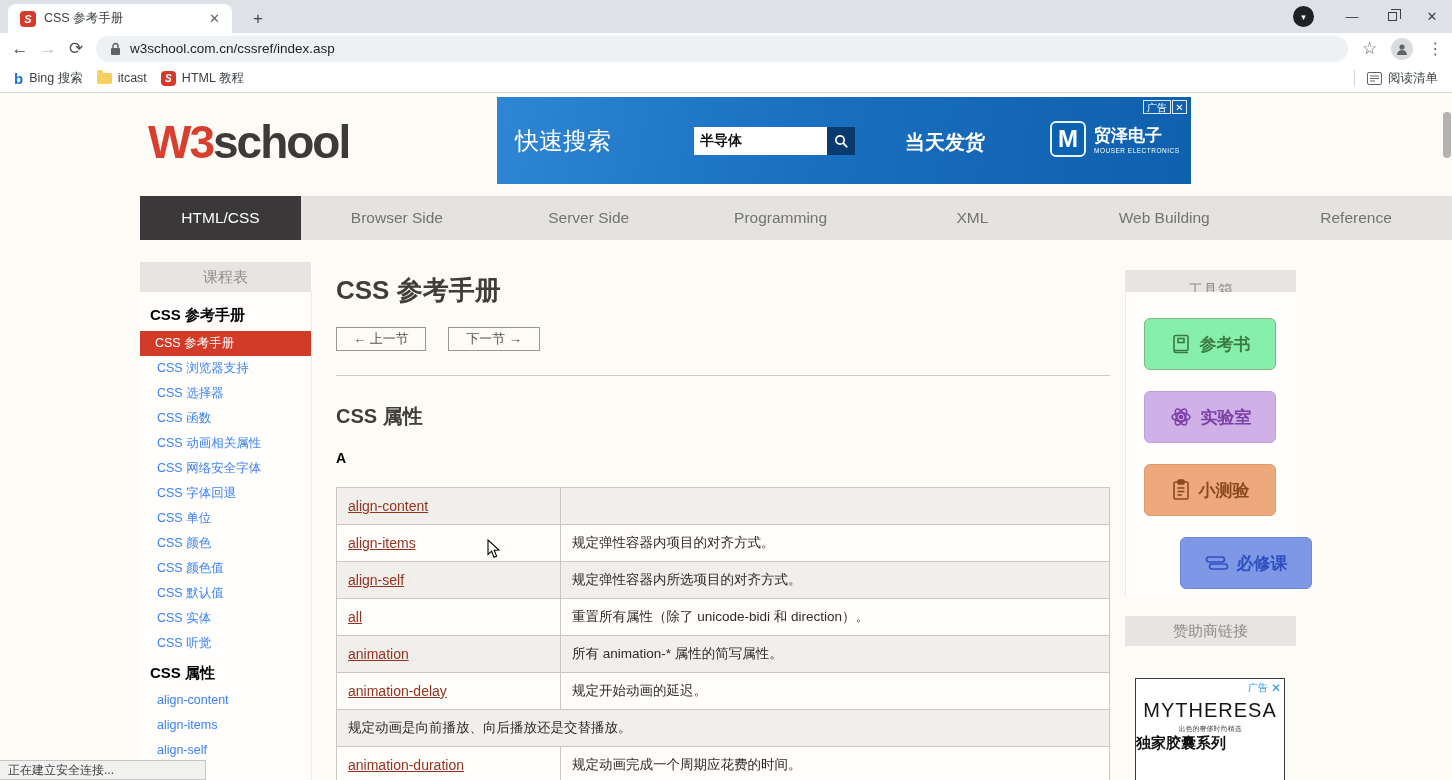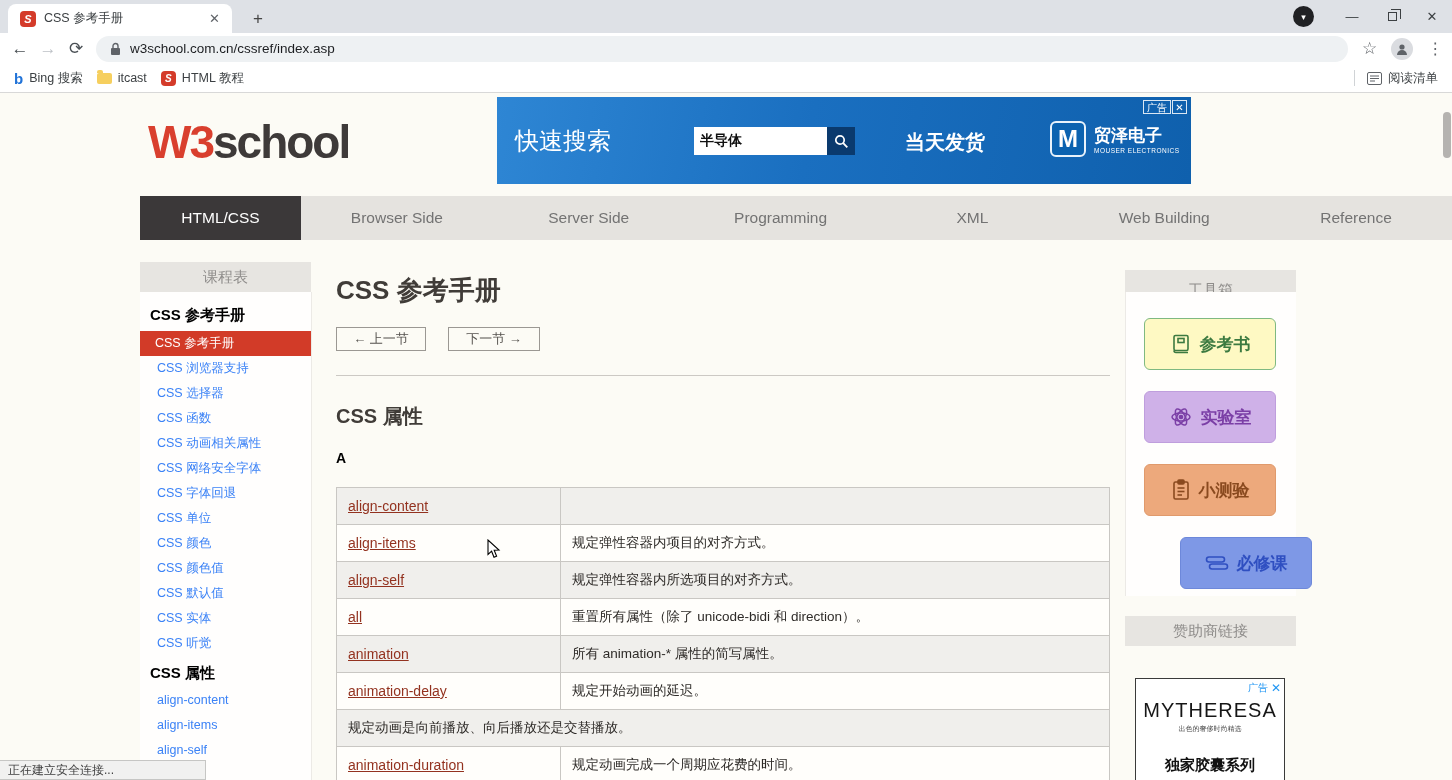--- a/index.html
+++ b/index.html
@@ -108,33 +108,33 @@
   .t-c1 { width:224px; border-right:1px solid #c9c7c3; display:flex; align-items:center;
           padding-left:11px; }
   .t-c1 a { color:#93321f; font-size:14px; }
   .t-c2 { flex:1; display:flex; align-items:center; padding-left:11px; font-size:13.5px;
           color:#2e2b28; }
 
   .tool-btn { position:absolute; left:1144px; width:132px; height:52px; border-radius:6px;
               display:flex; align-items:center; justify-content:center; font-size:17px;
               font-weight:bold; }
   .tool-btn svg { margin-right:8px; }
-  .tb-green  { background:#fef9c3; color:#3c7a40; border:1px solid #7fb981; }
+  .tb-green  { background:#86efac; color:#3c7a40; border:1px solid #7fb981; }
   .tb-purple { background:#cfb1e8; color:#7b3fa6; border:1px solid #bf9edd; }
   .tb-orange { background:#eda97c; color:#8a4a1f; border:1px solid #e09a6c; }
   .tb-blue   { background:#7e98e6; color:#2f4fc1; border:1px solid #6d88da; }
 
   .sponsor-ad { left:1135px; top:585px; width:150px; height:110px; background:#fff;
                 border:1px solid #3a3a3a; overflow:hidden; }
   .sp-badge-row { position:absolute; right:3px; top:2px; color:#2196f3; font-size:10px;
                   display:flex; align-items:center; }
   .sp-x { font-size:12px; margin-left:3px; }
   .sp-brand { margin-top:20px; text-align:center; font-size:20px; letter-spacing:1px; color:#161616; }
   .sp-tag { text-align:center; font-size:7px; color:#4a4a4a; margin-top:2px; }
-  .sp-prod { text-align:center; font-size:15px; font-weight:bold; color:#111; margin-top:22px; }
+  .sp-prod { text-align:left; font-size:15px; font-weight:bold; color:#111; }
 
   .scroll-thumb { left:1443px; top:19px; width:8px; height:46px; background:#b5b3b0;
                   border-radius:4px; }
   .status-bubble { left:0; top:667px; width:206px; height:20px; background:#f1f1f0;
                    border:1px solid #c6c6c4; border-left:none; font-size:12px; color:#3e3e3e;
                    line-height:18px; padding-left:8px; }
   .cursor { left:487px; top:446px; }
 </style>
 </head>
 <body>

